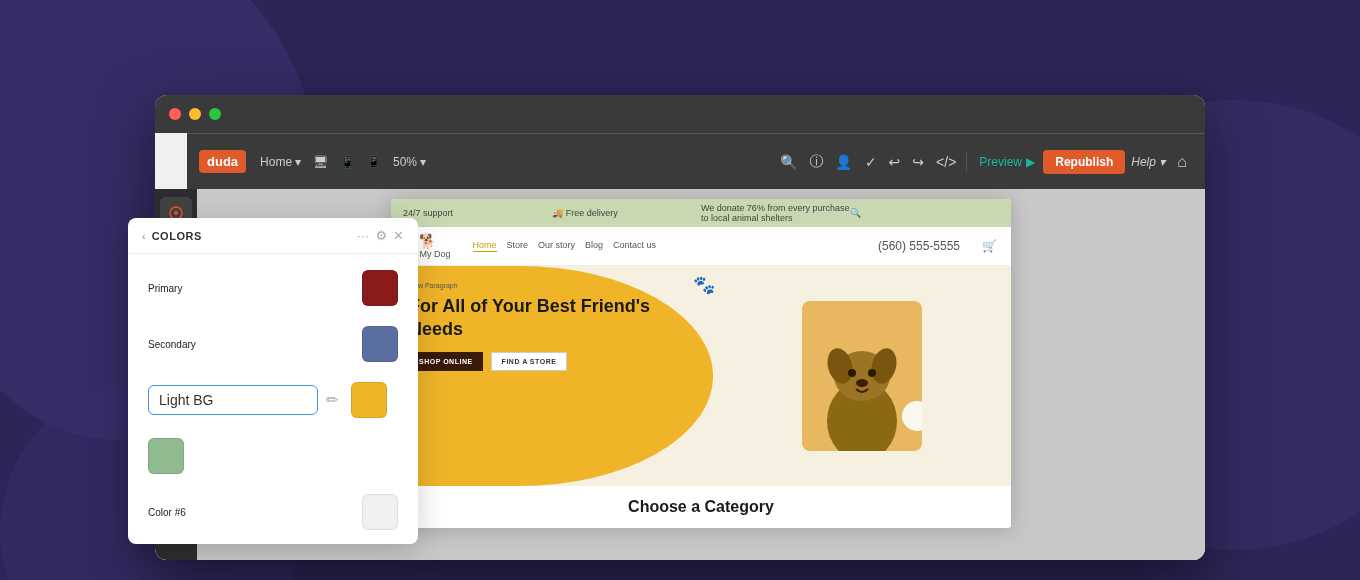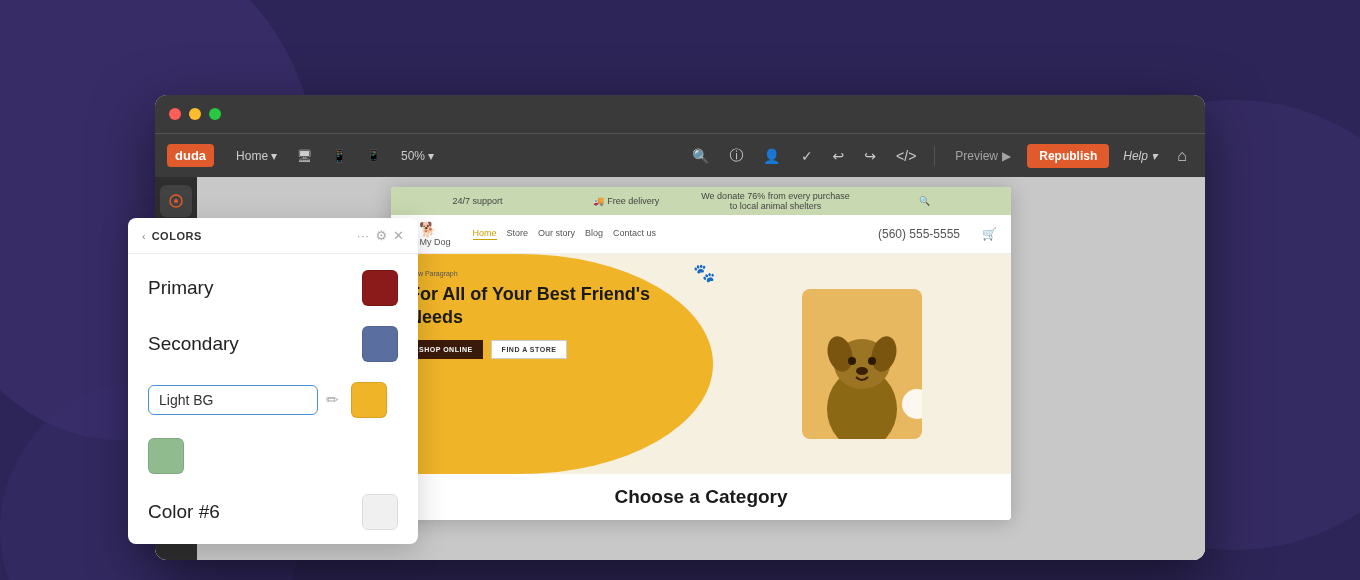--- a/index.html
+++ b/index.html
@@ -72,26 +72,27 @@
       border-radius: 50%;
       background: #888;
     }
     .browser-dot.red { background: #ff5f57; }
     .browser-dot.yellow { background: #febc2e; }
     .browser-dot.green { background: #28c840; }
 
     
     .editor-toolbar {
       background: #3a3a3a;
-      height: 44px;
+      height: 56px;
       display: flex;
       align-items: center;
       padding: 0 12px;
-      gap: 8px;
+      gap: 0;
       border-top: 1px solid #555;
+      margin-left: 32px;
     }
     .duda-logo {
       background: #e05a2b;
       color: white;
       font-weight: 700;
       font-size: 13px;
       padding: 4px 8px;
       border-radius: 4px;
       margin-right: 8px;
     }
@@ -123,21 +124,21 @@
       background: #e05a2b;
       color: white;
       border: none;
       border-radius: 4px;
       padding: 5px 12px;
       font-size: 12px;
       font-weight: 600;
       cursor: pointer;
     }
     .preview-btn {
-      color: #a3a3a3;
+      color: #14b8a6;
       font-size: 12px;
       cursor: pointer;
       padding: 3px 8px;
       display: flex;
       align-items: center;
       gap: 4px;
     }
     .help-item {
       color: #ccc;
       font-size: 12px;
@@ -209,21 +210,21 @@
       background: #c8d8b0;
       display: flex;
       align-items: center;
       padding: 4px 12px;
       font-size: 9px;
       color: #444;
       gap: 0;
     }
     .ann-item {
       flex: 1;
-      text-align: center;
+      text-align: left;
     }
 
     
     .nav-bar {
       background: white;
       display: flex;
       align-items: center;
       padding: 6px 14px;
       border-bottom: 1px solid #eee;
       gap: 12px;
@@ -348,21 +349,21 @@
       opacity: 0.9;
     }
 
     
     .category-section {
       background: white;
       padding: 12px;
       text-align: center;
     }
     .category-title {
-      font-size: 19px;
+      font-size: 16px;
       font-weight: 800;
       color: #1a1a1a;
     }
 
     
     .colors-floating-panel {
       position: absolute;
       left: 128px;
       top: 218px;
       width: 290px;
@@ -407,21 +408,21 @@
     .cfp-rows {
       padding: 6px 0 4px;
     }
     .cfp-row {
       display: flex;
       align-items: center;
       padding: 10px 20px;
       gap: 14px;
     }
     .cfp-label {
-      font-size: 19px;
+      font-size: 10px;
       color: #222;
       flex: 1;
     }
     .cfp-swatch {
       width: 36px;
       height: 36px;
       border-radius: 6px;
       border: 1px solid rgba(0,0,0,0.1);
       cursor: pointer;
     }

